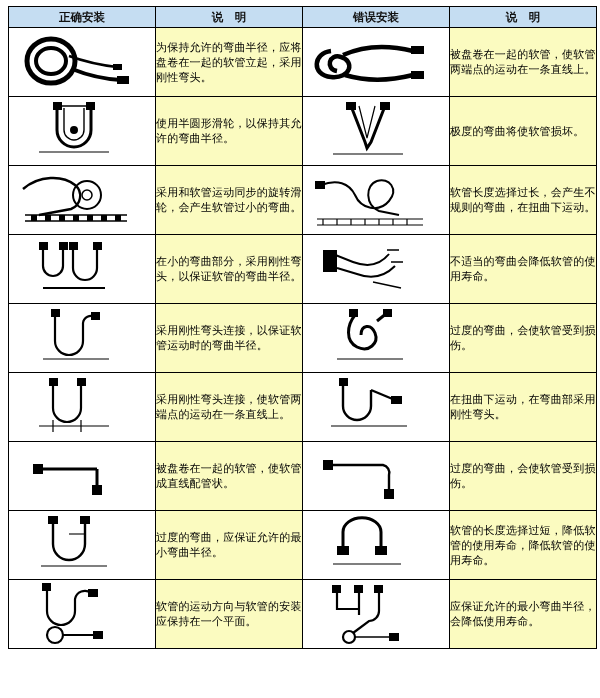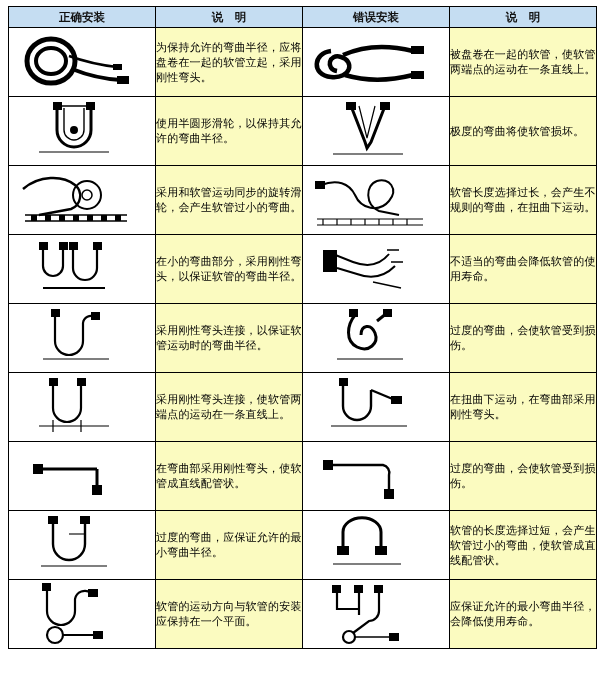--- a/index.html
+++ b/index.html
@@ -336,21 +336,21 @@
                 <path d="M30 24 L88 24"></path>
                 <path d="M88 24 L88 44"></path>
               </g>
               <g fill="#000">
                 <rect x="24" y="19" width="10" height="10"></rect>
                 <rect x="83" y="40" width="10" height="10"></rect>
               </g>
             </svg>
           </span>
         </td>
-        <td class="txtcell">在弯曲部采用刚性弯头，使软管成直线配管状。</td>
+        <td class="txtcell">被盘卷在一起的软管，使软管成直线配管状。</td>
         <td class="imgcell">
           <span class="fig">
             <svg width="130" height="62" viewBox="0 0 130 62">
               <g fill="none" stroke="#000" stroke-width="2.4">
                 <path d="M26 20 L80 20 A8 8 0 0 1 86 30 L86 46"></path>
               </g>
               <g fill="#000">
                 <rect x="20" y="15" width="10" height="10"></rect>
                 <rect x="81" y="44" width="10" height="10"></rect>
               </g>
@@ -390,21 +390,21 @@
               <g fill="#000">
                 <rect x="34" y="32" width="12" height="9"></rect>
                 <rect x="72" y="32" width="12" height="9"></rect>
               </g>
               <g fill="none" stroke="#000" stroke-width="1.2">
                 <path d="M30 50 L98 50"></path>
               </g>
             </svg>
           </span>
         </td>
-        <td class="txtcell">软管的长度选择过短，会产生软管过小的弯曲，使软管成直线配管状。</td>
+        <td class="txtcell">软管的长度选择过短，降低软管的使用寿命，降低软管的使用寿命。</td>
       </tr>
 
       <tr>
         <td class="imgcell">
           <span class="fig">
             <svg width="130" height="66" viewBox="0 0 130 66">
               <g fill="none" stroke="#000" stroke-width="2.2">
                 <path d="M38 6 L38 30 A14 14 0 0 0 66 30 L66 18 A10 10 0 0 1 82 12"></path>
                 <circle cx="46" cy="54" r="8"></circle>
                 <path d="M54 54 L88 54"></path>

